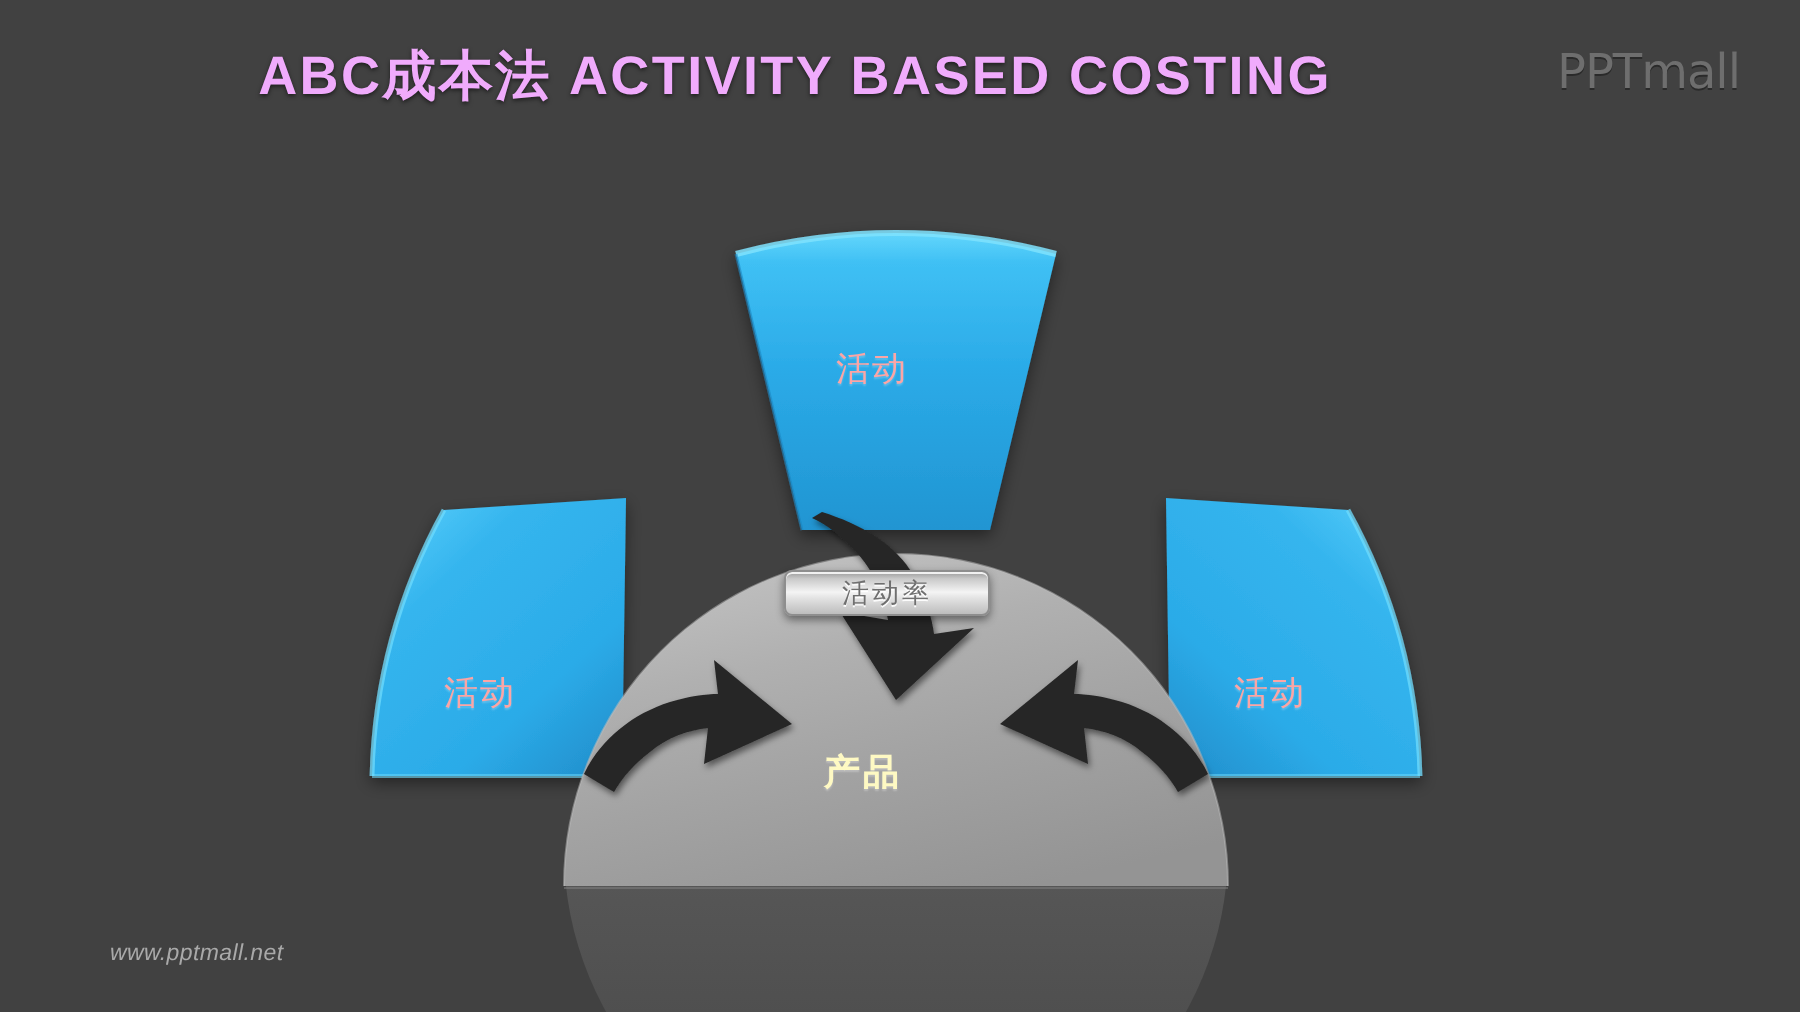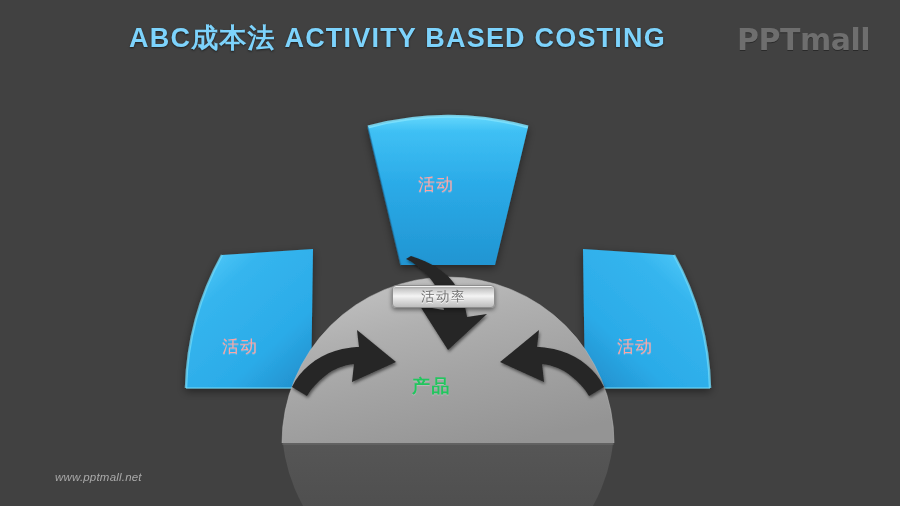--- a/index.html
+++ b/index.html
@@ -9,32 +9,32 @@
     background:#414141;
     font-family:"Liberation Sans","DejaVu Sans",sans-serif;
     position:relative;
   }
   #stage{position:absolute;inset:0;width:900px;height:506px;}
 
   
   .title{
     position:absolute;left:0;top:20px;width:795px;
     text-align:center;
-    color:#7dd3fc;
+    color:#f0abfc;
     font-size:27px;
     font-weight:bold;
     letter-spacing:1.2px;
     white-space:nowrap;
     text-shadow:0 1px 2px rgba(0,0,0,.55);
   }
   .logo{
     position:absolute;right:30px;top:22px;
     color:#6e6e6e;
-    font-size:30px;
-    font-weight:bold;
+    font-size:24px;
+    font-weight:normal;
     letter-spacing:-0.5px;
     font-family:"DejaVu Sans",sans-serif;
     text-shadow:0 1px 0 rgba(0,0,0,.35);
   }
   .footer{
     position:absolute;left:55px;bottom:23px;
     color:#a9a9a9;
     font-size:11.5px;
     letter-spacing:.2px;
     font-style:italic;
@@ -52,21 +52,21 @@
     white-space:nowrap;
     font-family:"DejaVu Sans","Liberation Sans",sans-serif;
     text-shadow:0 1px 1px rgba(255,255,255,.25);
   }
   #lbl-top{left:418px;top:173px;}
   #lbl-left{left:222px;top:335px;}
   #lbl-right{left:617px;top:335px;}
 
   .core-label{
     position:absolute;left:412px;top:374px;
-    color:#22c55e;
+    color:#fef9c3;
     font-size:18px;
     font-weight:bold;
     letter-spacing:1.5px;
     white-space:nowrap;
     font-family:"DejaVu Sans","Liberation Sans",sans-serif;
     text-shadow:0 1px 1px rgba(255,255,255,.28);
   }
 
   .rate-plate{
     position:absolute;left:392px;top:285px;

